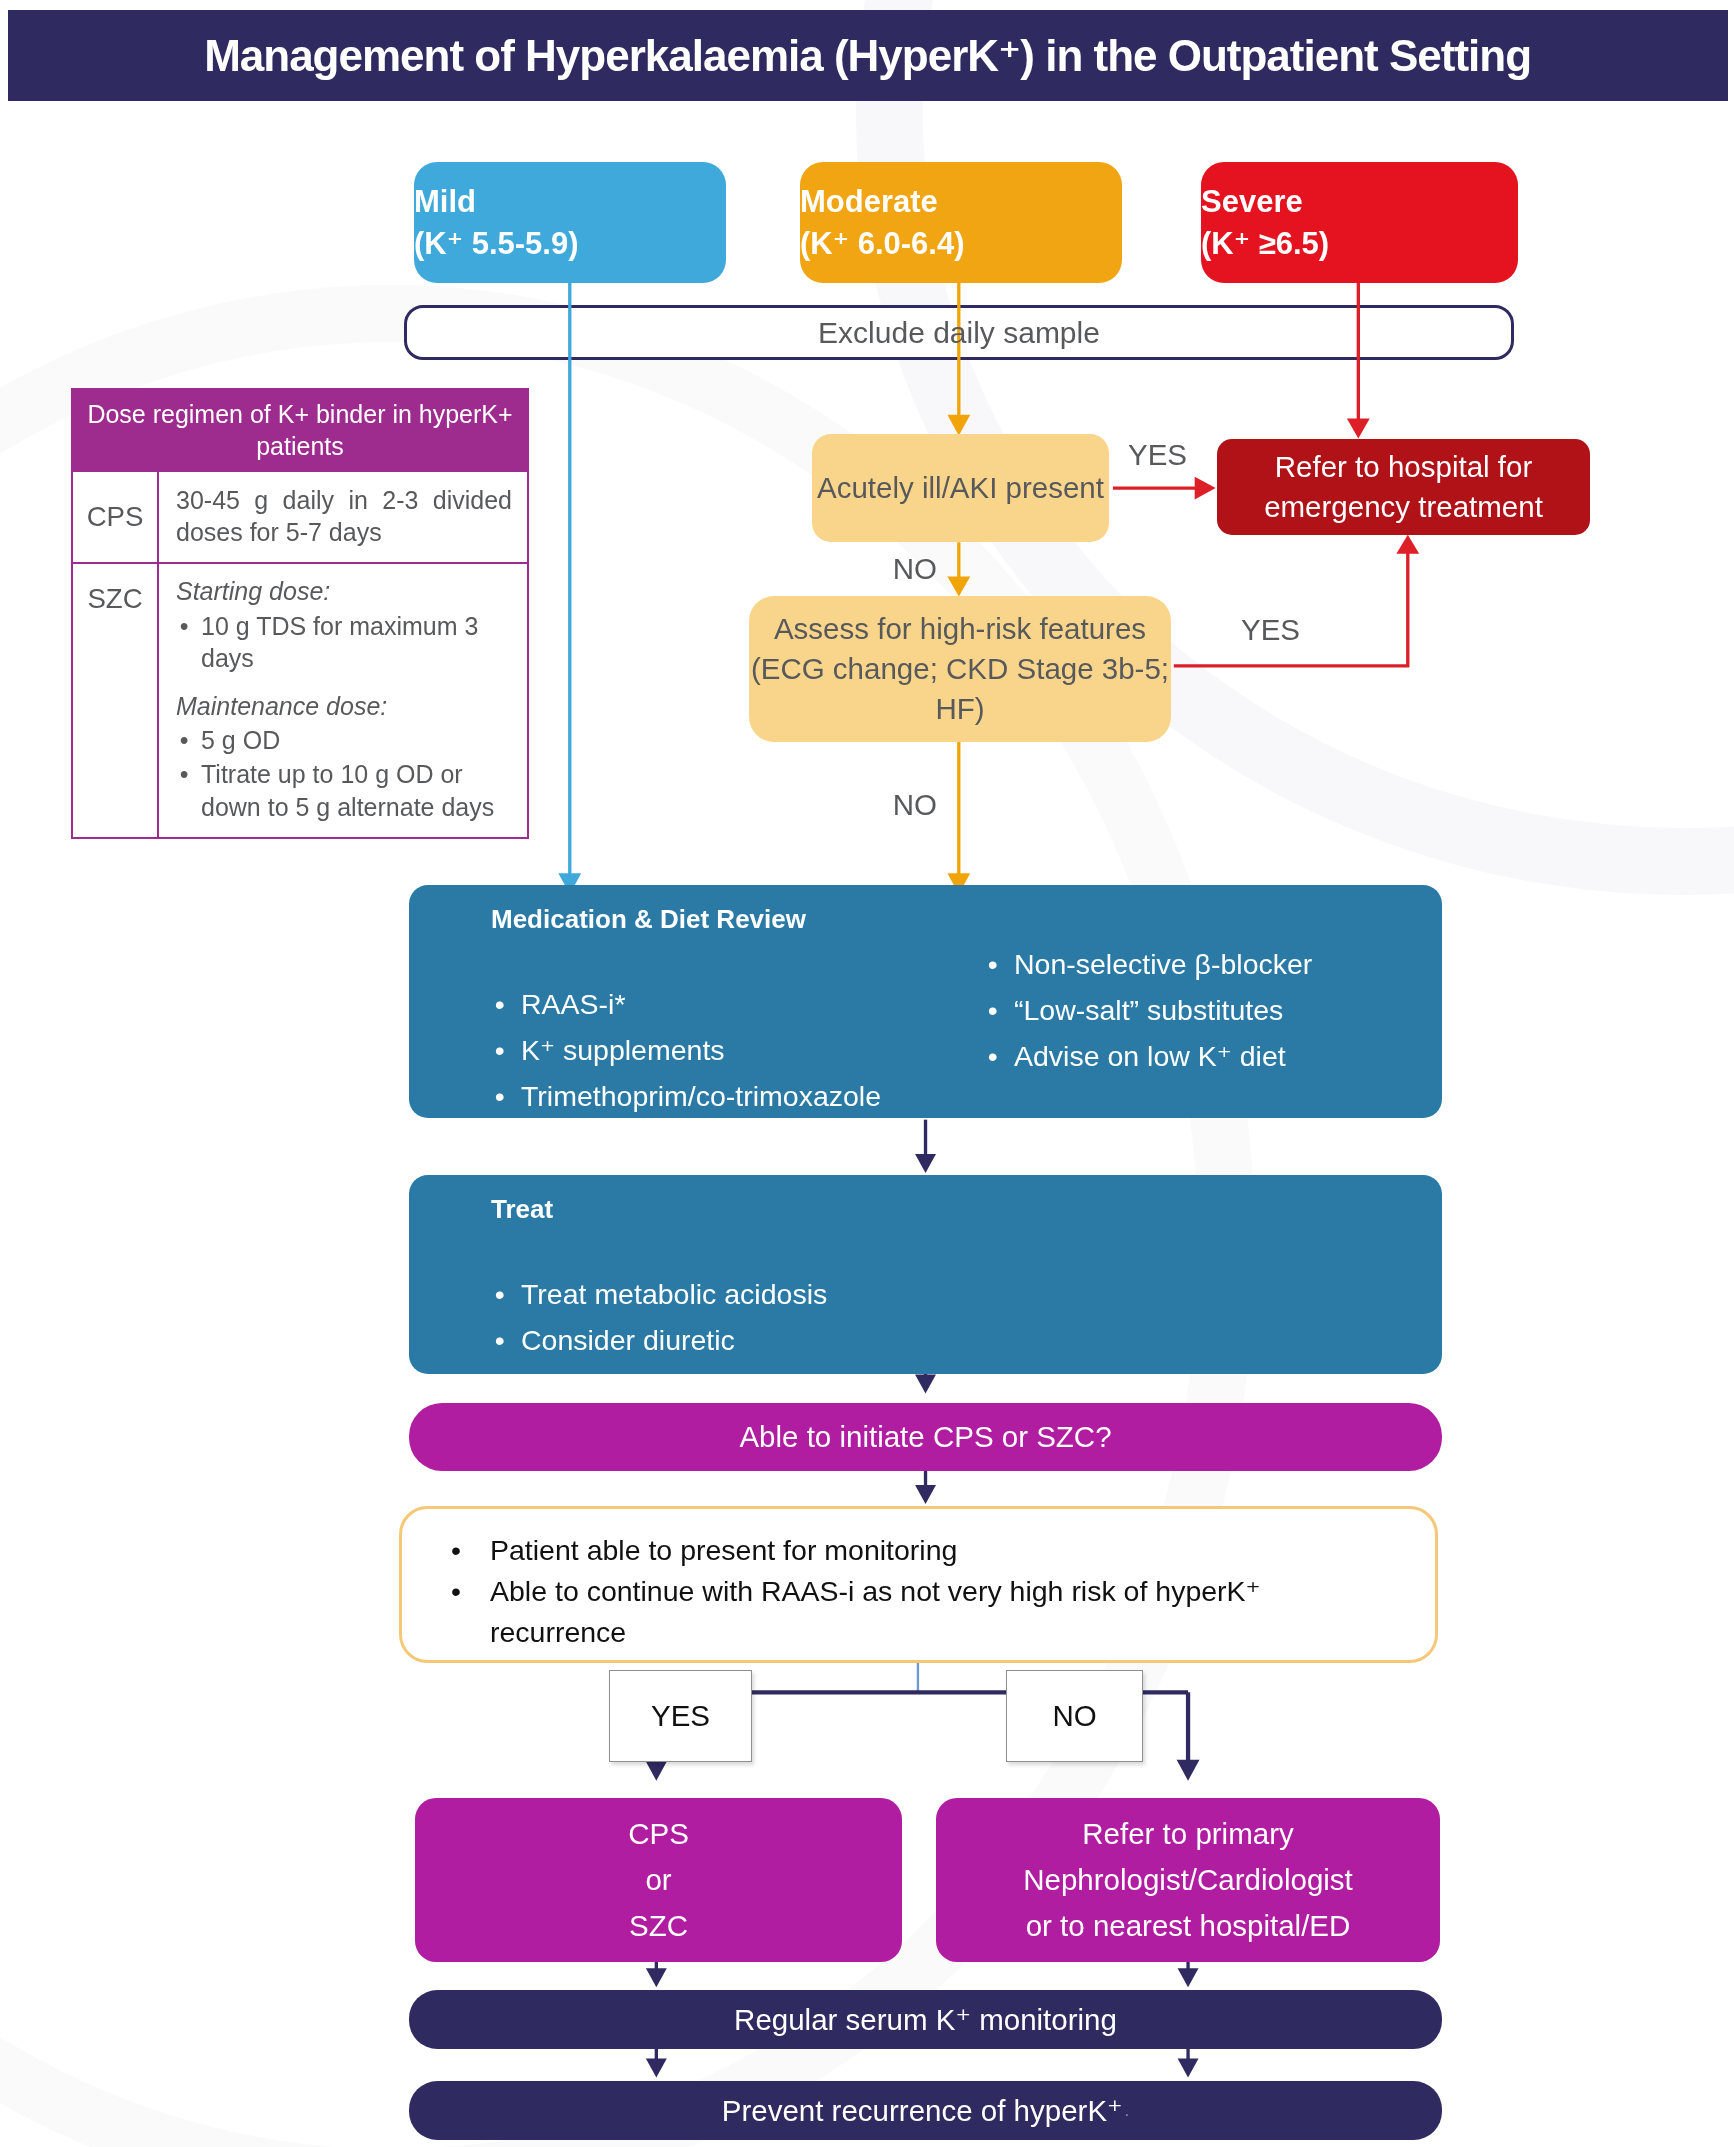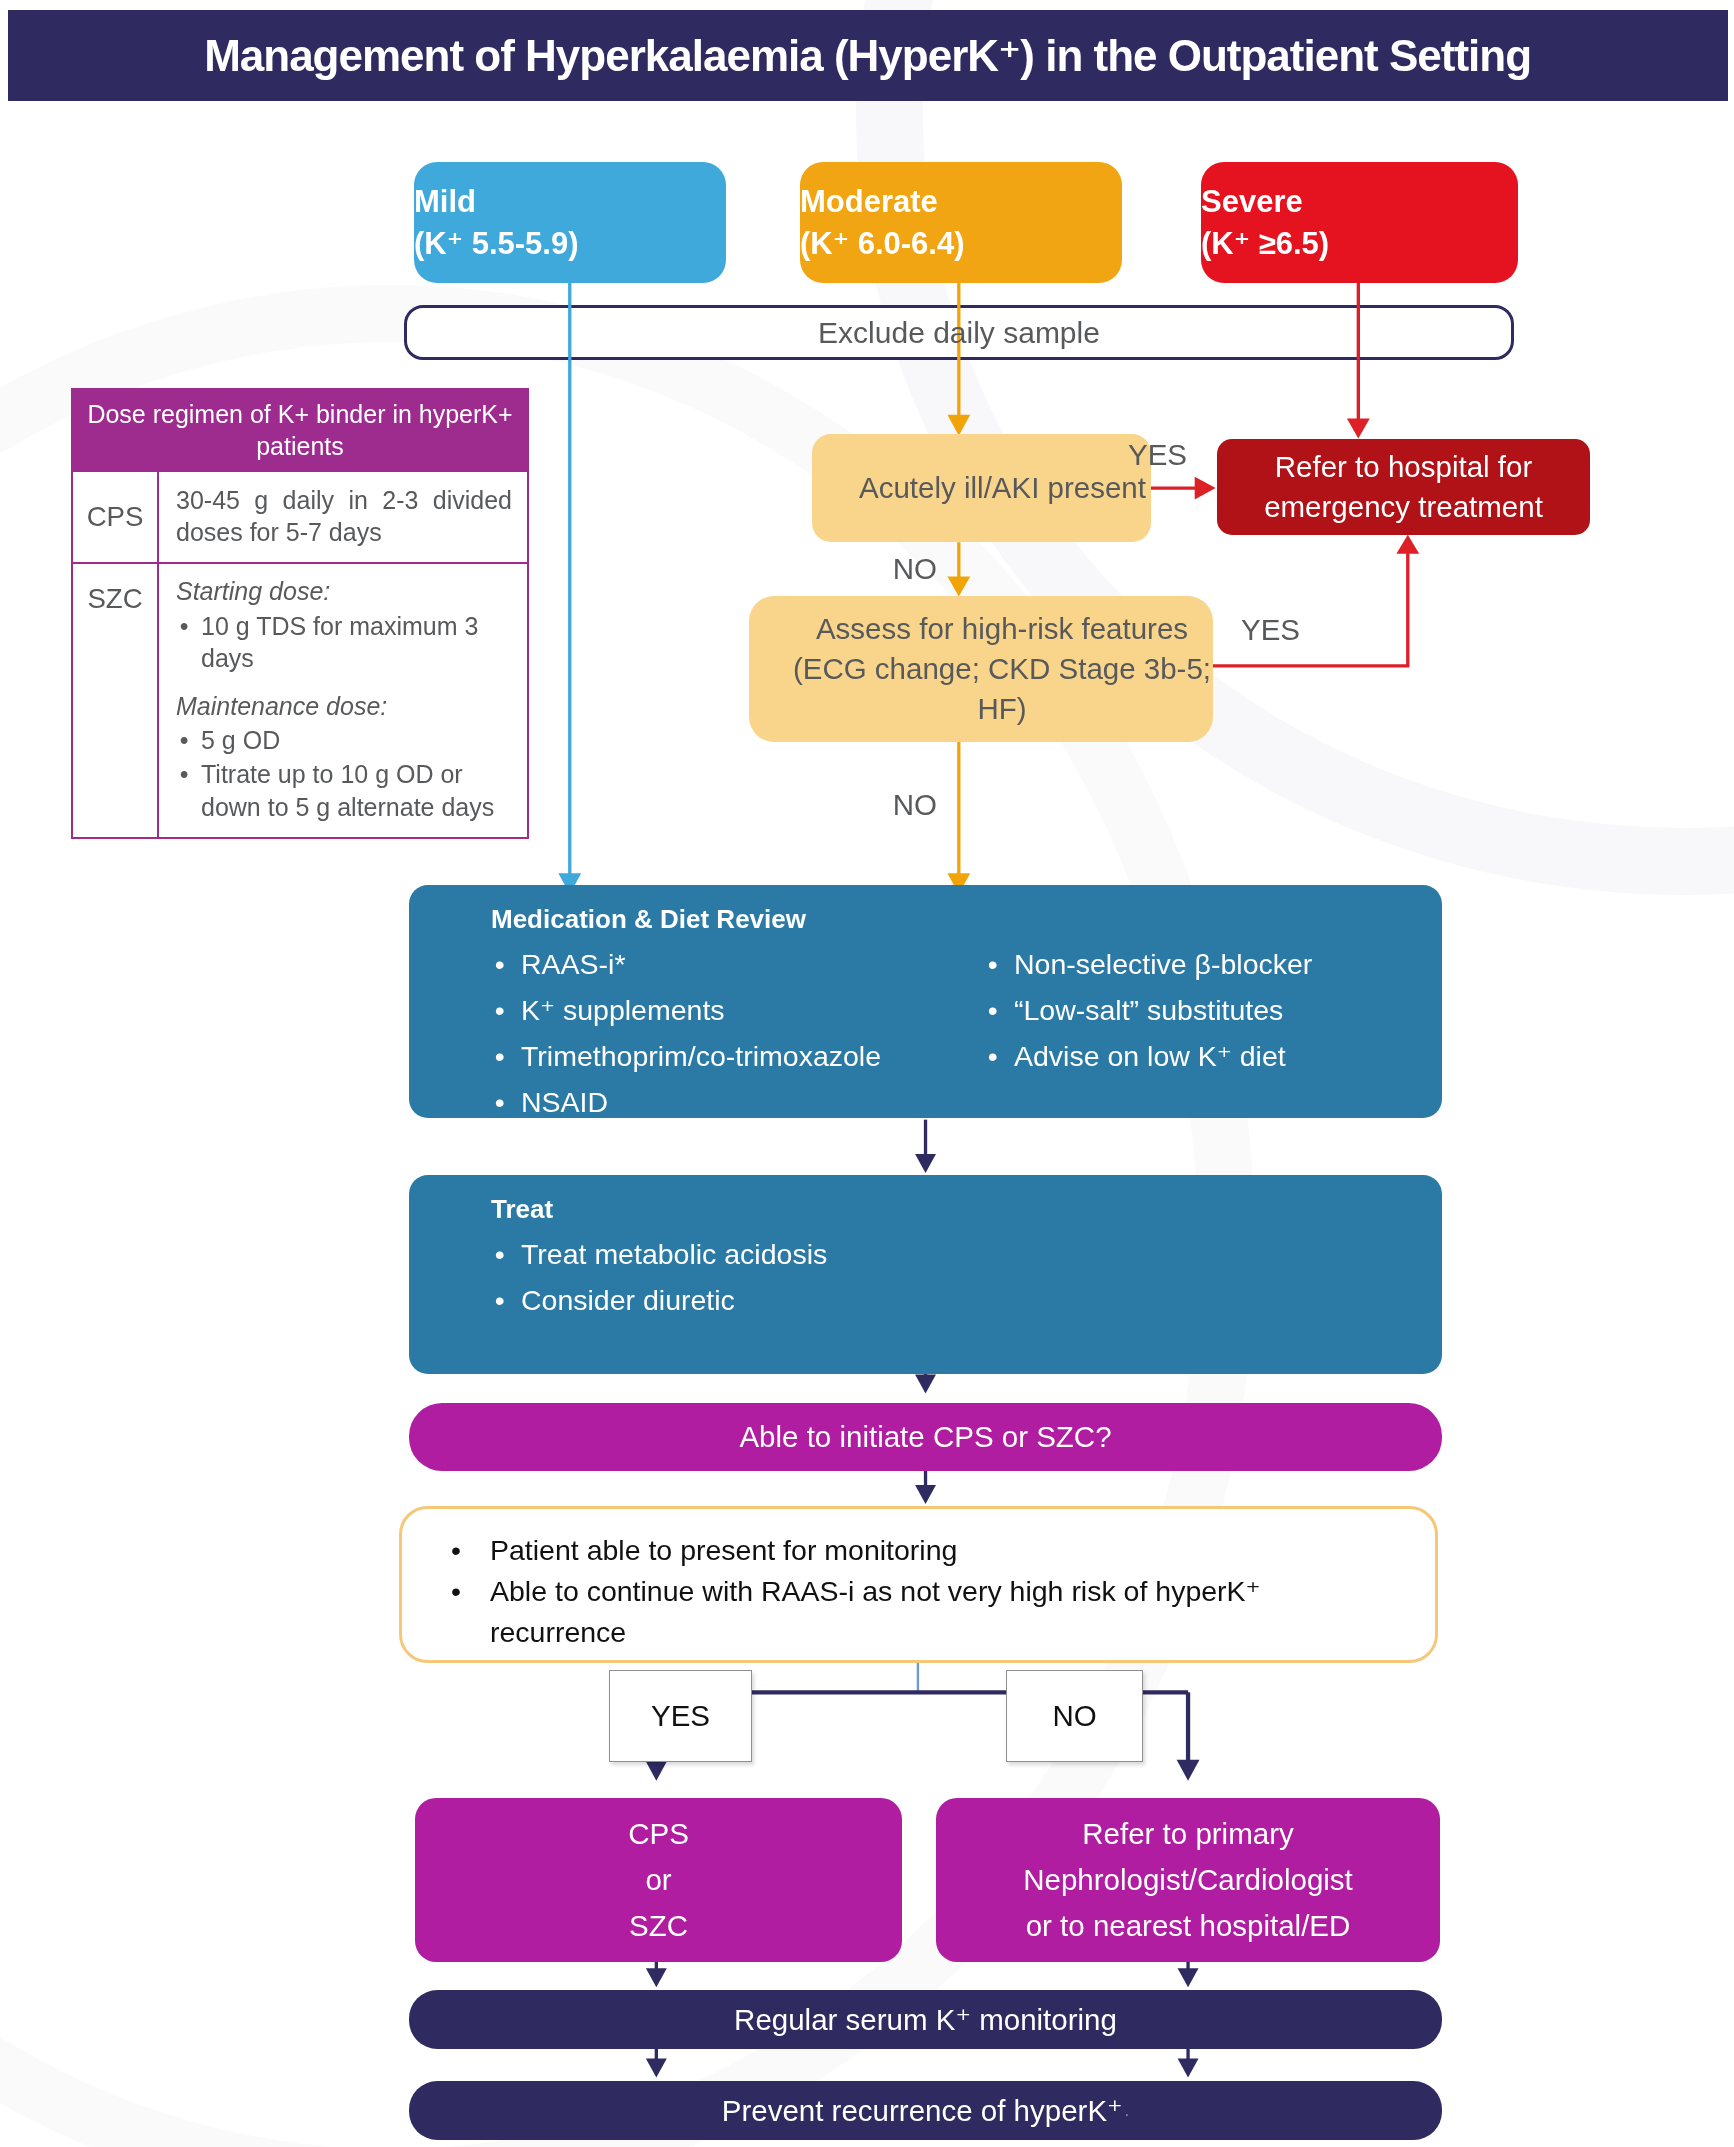--- a/index.html
+++ b/index.html
@@ -55,38 +55,38 @@
   .dt-drug.top{align-items:flex-start;padding-top:19px;}
   .dt-cell{flex:1;padding:11.4px 15px 13.3px 17px;font-size:25px;line-height:1.3;}
   .dt-just{text-align:justify;}
   .ital{font-style:italic;}
   .dt-bullet{position:relative;padding-left:25px;margin-top:1.9px;}
   .dt-bullet::before{content:"•";position:absolute;left:3.8px;}
   .dt-sub{margin-top:15px;}
   
   .softbox{background:var(--soft_orange);border-radius:19px;z-index:10;color:var(--text_gray);
            font-size:29.5px;line-height:1.35;display:flex;align-items:center;
-           justify-content:center;text-align:center;padding-left:42px;}
+           justify-content:center;text-align:center;}
   .acutely-box{left:812px;top:434px;width:297px;height:108px;}
   .assess-box{left:749px;top:596px;width:422px;height:146px;border-radius:25px;}
   .refer-hospital{left:1217px;top:439px;width:373px;height:96px;background:var(--dark_red);
                   border-radius:15px;z-index:10;color:#fff;font-size:29.5px;line-height:1.35;
                   display:flex;align-items:center;justify-content:center;text-align:center;}
   .flow-label{z-index:10;color:var(--text_gray);font-size:29.5px;}
   .lbl-yes1{left:1128px;top:438px;}
   .lbl-no1{left:851px;top:552px;width:86px;text-align:right;}
   .lbl-yes2{left:1241px;top:613px;}
   .lbl-no2{left:851px;top:788px;width:86px;text-align:right;}
   
   .tealbox{background:var(--teal);border-radius:19px;z-index:10;color:#fff;}
   .med-box{left:409px;top:885px;width:1033px;height:233px;}
   .treat-box{left:409px;top:1175px;width:1033px;height:199px;}
   .teal-title{font-size:26px;font-weight:bold;padding:19px 0 5.7px 82px;}
   .teal-cols{display:flex;}
-  .teal-col-l{padding-left:82px;width:493px;box-sizing:content-box;}
+  .teal-col-l{padding-left:82px;width:493px;box-sizing:content-box;margin-top:40px;}
   .teal-col-r{padding-left:0;}
   .tbul{position:relative;padding-left:30px;line-height:46px;font-size:28.5px;}
   .tbul::before{content:"•";position:absolute;left:3.8px;}
   
   .initiate-bar{left:409px;top:1395px;width:1033px;height:68px;background:var(--magenta);
                 border-radius:33px;z-index:10;color:#fff;font-size:29.5px;
                 display:flex;align-items:center;justify-content:center;margin-top:8px;}
   .criteria-box{left:399px;top:1506px;width:1039px;height:157px;background:#fff;
                 border:3.8px solid var(--criteria_border);border-radius:28.5px;z-index:10;
                 box-sizing:border-box;padding-top:21px;}

